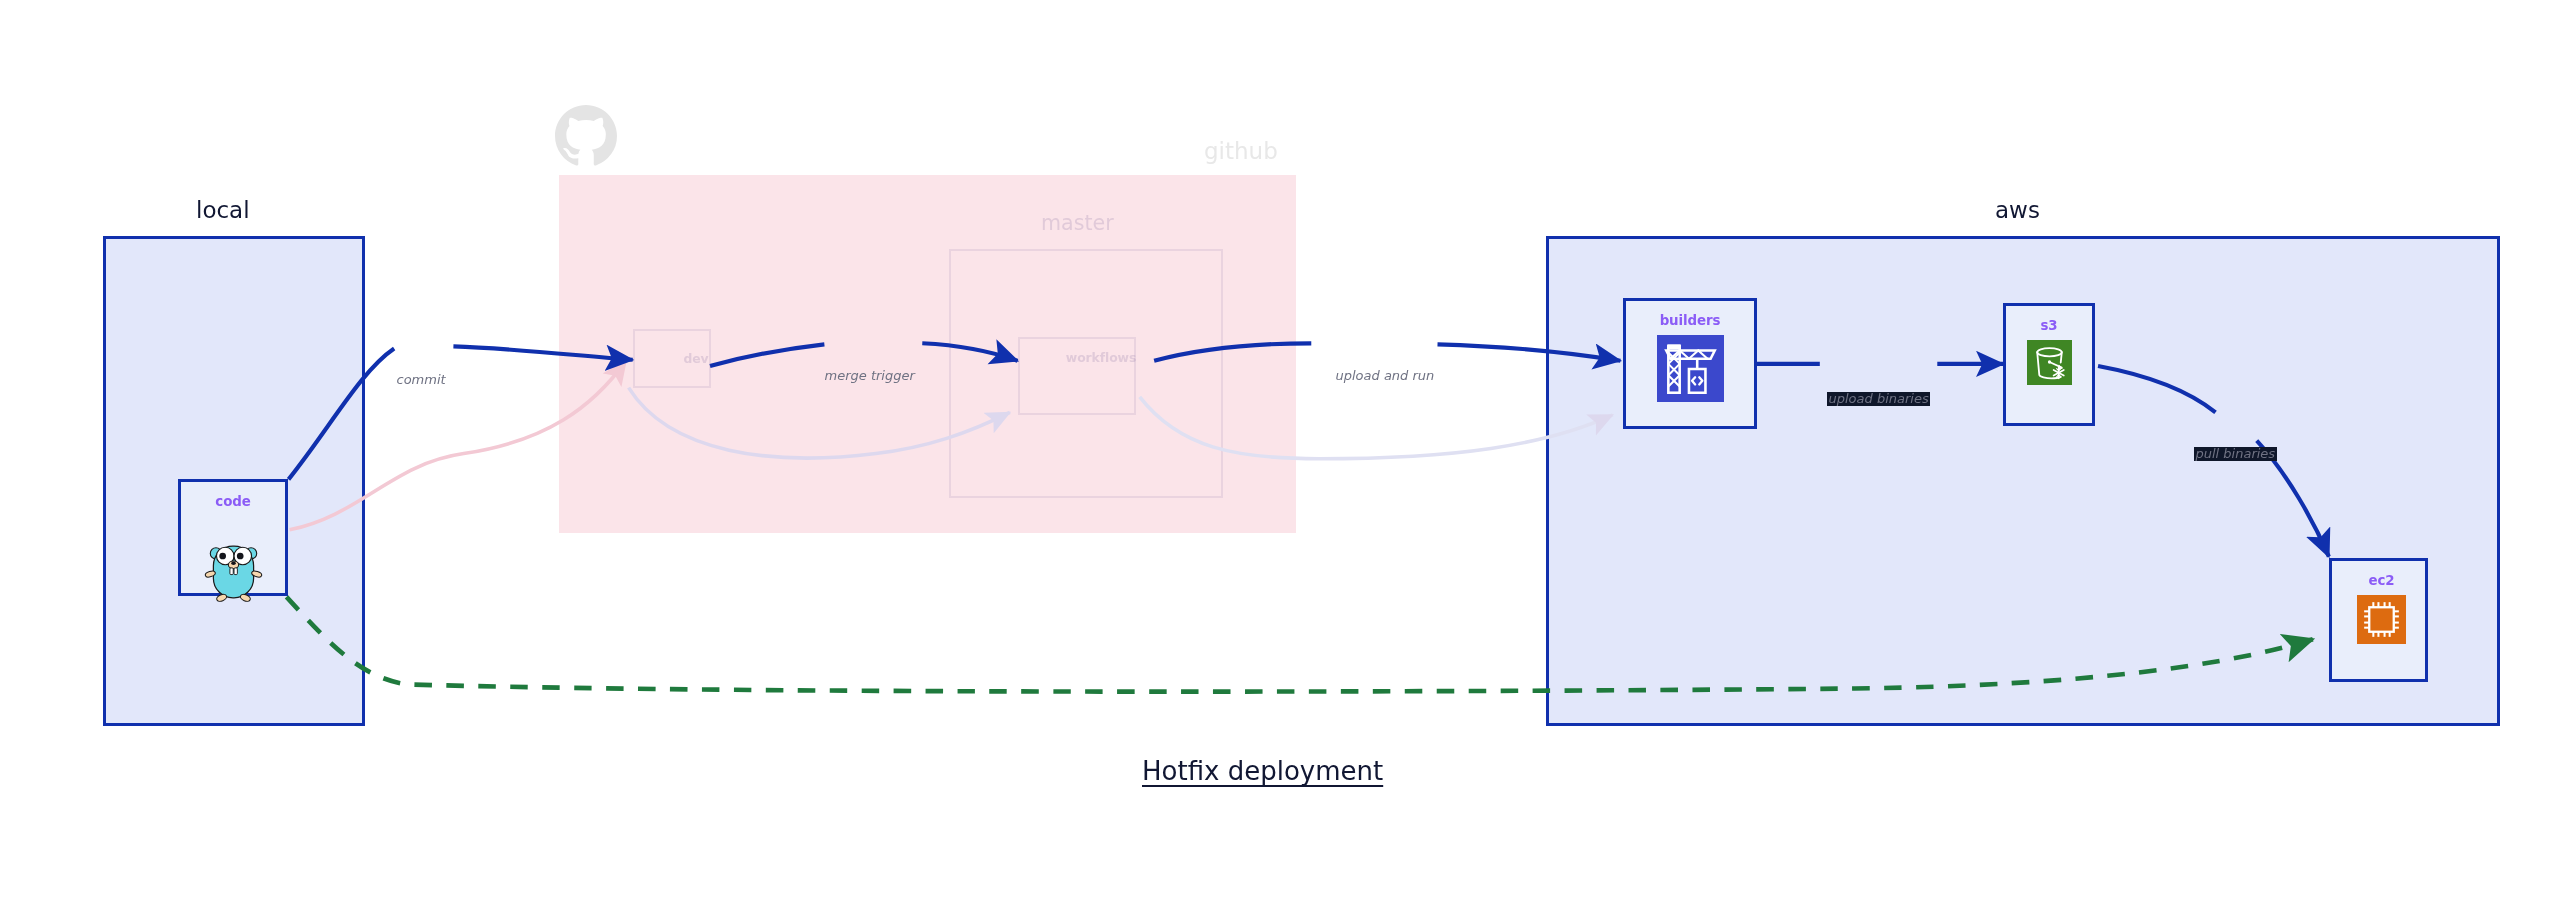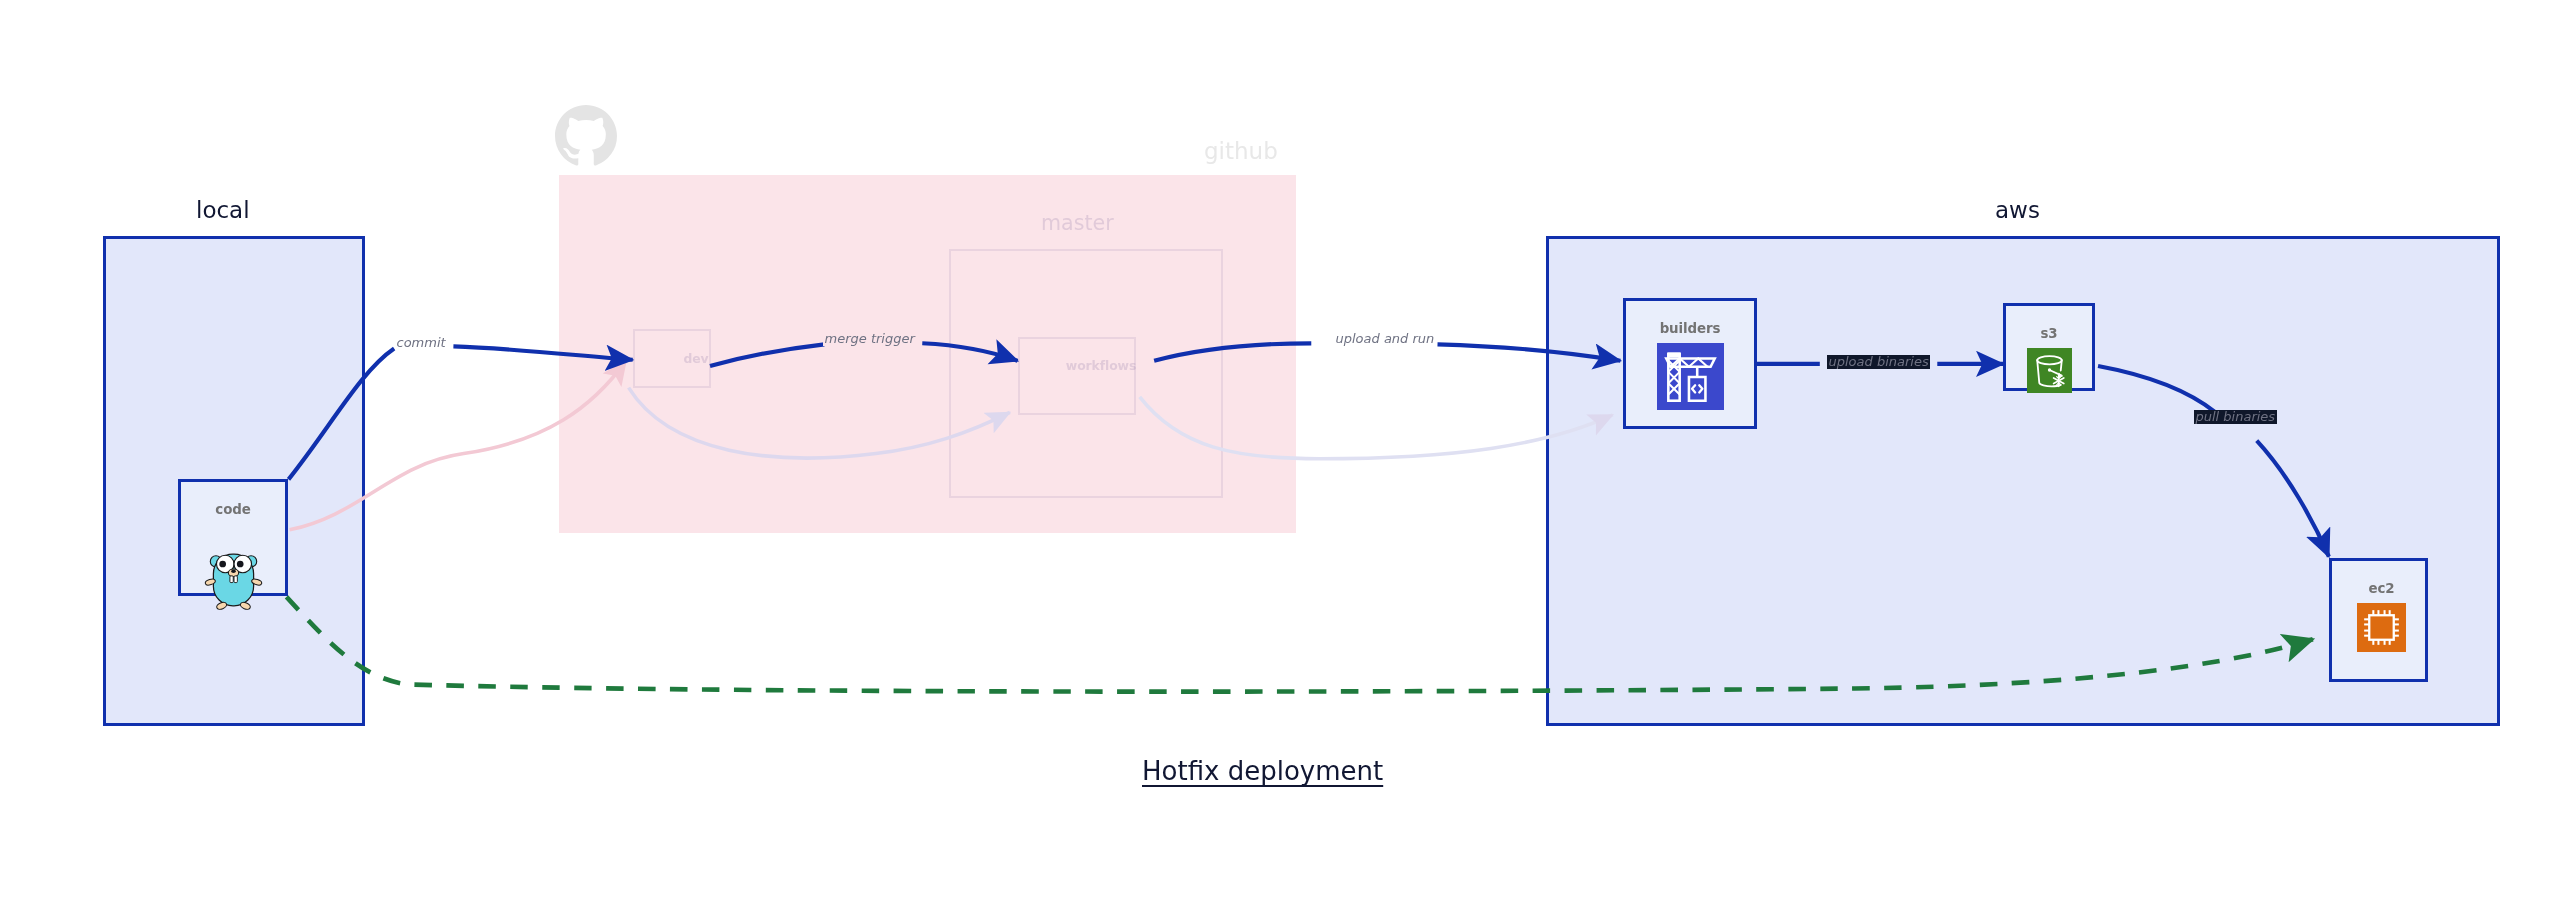--- a/index.html
+++ b/index.html
@@ -74,22 +74,22 @@
     box-sizing: border-box;
     background: #e9eefb;
     border: 3.1px solid #1030ad;
     display: flex;
     flex-direction: column;
     align-items: center;
   }
   .node .node-title {
     font-size: 13.4px;
     font-weight: bold;
-    color: #737373;
-    margin-top: 21px;
+    color: #8b5cf6;
+    margin-top: 13px;
     line-height: 1;
     letter-spacing: -0.1px;
   }
   .node .node-icon {
     margin-top: 7.2px;
     display: block;
   }
 
   
   .node.faded {
@@ -106,20 +106,21 @@
   .edge-label {
     position: absolute;
     font-family: "DejaVu Sans", sans-serif;
     font-style: italic;
     font-size: 13px;
     color: #6f7283;
     white-space: nowrap;
     background: #ffffff;
     padding: 0 1.5px;
     line-height: 1.05;
+    margin-top: 37px;
   }
   .edge-label.on-pink { background: #fbe4e9; }
   .edge-label.on-blue { background: #0f172a; }
   .edge-label.on-white { background: #ffffff; }
 
   
   .diagram-title {
     position: absolute;
     font-family: "DejaVu Sans", sans-serif;
     font-size: 26px;
@@ -253,21 +254,21 @@
 
         <line x1="78" y1="46" x2="78" y2="66" stroke="#ffffff" stroke-width="5"></line>
 
         <path d="M62 66 L94 66 L94 112 L62 112 Z" fill="none" stroke="#ffffff" stroke-width="5"></path>
 
         <path d="M74 82 L68 89 L74 96 M82 82 L88 89 L82 96" fill="none" stroke="#ffffff" stroke-width="4.5" stroke-linecap="round" stroke-linejoin="round"></path>
       </svg>
     </div>
   </div>
 
-  <div class="node" style="left:2003px; top:303px; width:92px; height:88px;">
+  <div class="node" style="left:2003px; top:303px; width:92px; height:123px;">
     <div class="node-title">s3</div>
     <div class="node-icon">
       <svg width="45" height="45" viewBox="0 0 88 88">
         <rect x="0" y="0" width="88" height="88" fill="#3f8624"></rect>
 
         <path d="M20 24 L24 68 C24 72 38 75 48 75 C55 75 62 74 66 72" fill="none" stroke="#ffffff" stroke-width="3.6" stroke-linecap="round"></path>
         <ellipse cx="44" cy="24" rx="24" ry="8" fill="none" stroke="#ffffff" stroke-width="3.6"></ellipse>
         <path d="M68 24 L66 44" fill="none" stroke="#ffffff" stroke-width="3.6" stroke-linecap="round"></path>
 
         <circle cx="44" cy="43" r="3.2" fill="#ffffff"></circle>

